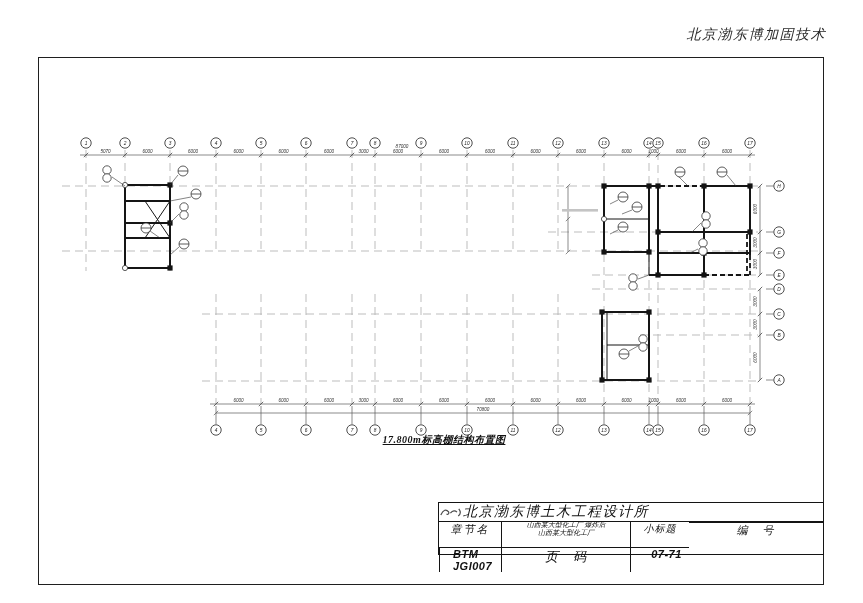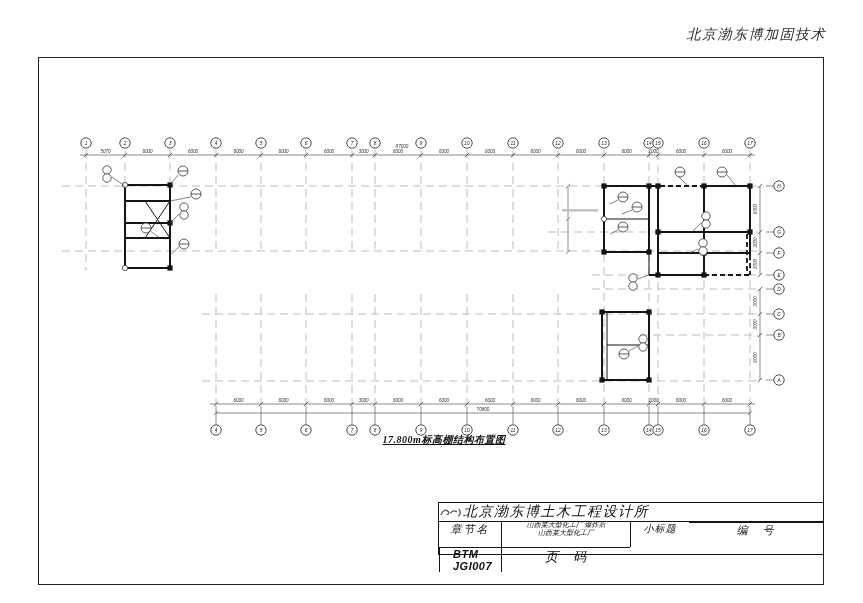--- a/index.html
+++ b/index.html
@@ -491,15 +491,18 @@
         </div>
       <div class="tc c1 rt">
           <span class="lbl">编　号</span>
         </div>
       <div class="tc rt">
           <span class="val-bold">BTM JGI007</span>
         </div>
       <div class="tc rt">
           <span class="lbl" style="font-size:13px;letter-spacing:1px">页　码</span>
         </div>
+      <div class="tc rt">
+          <span class="val-bold">07-71</span>
+        </div>
     </div>
   </div>
 </div>
 
 </body></html>

